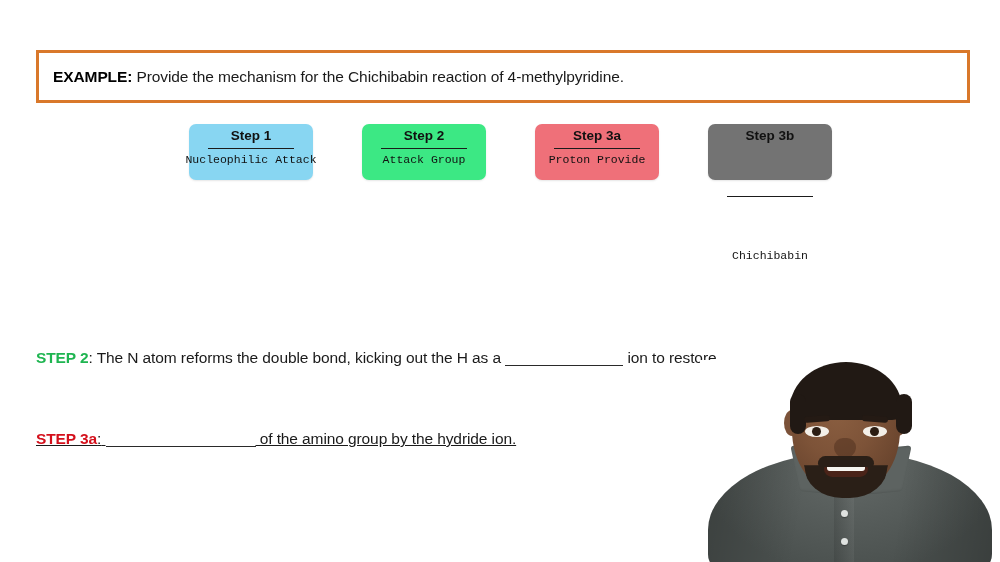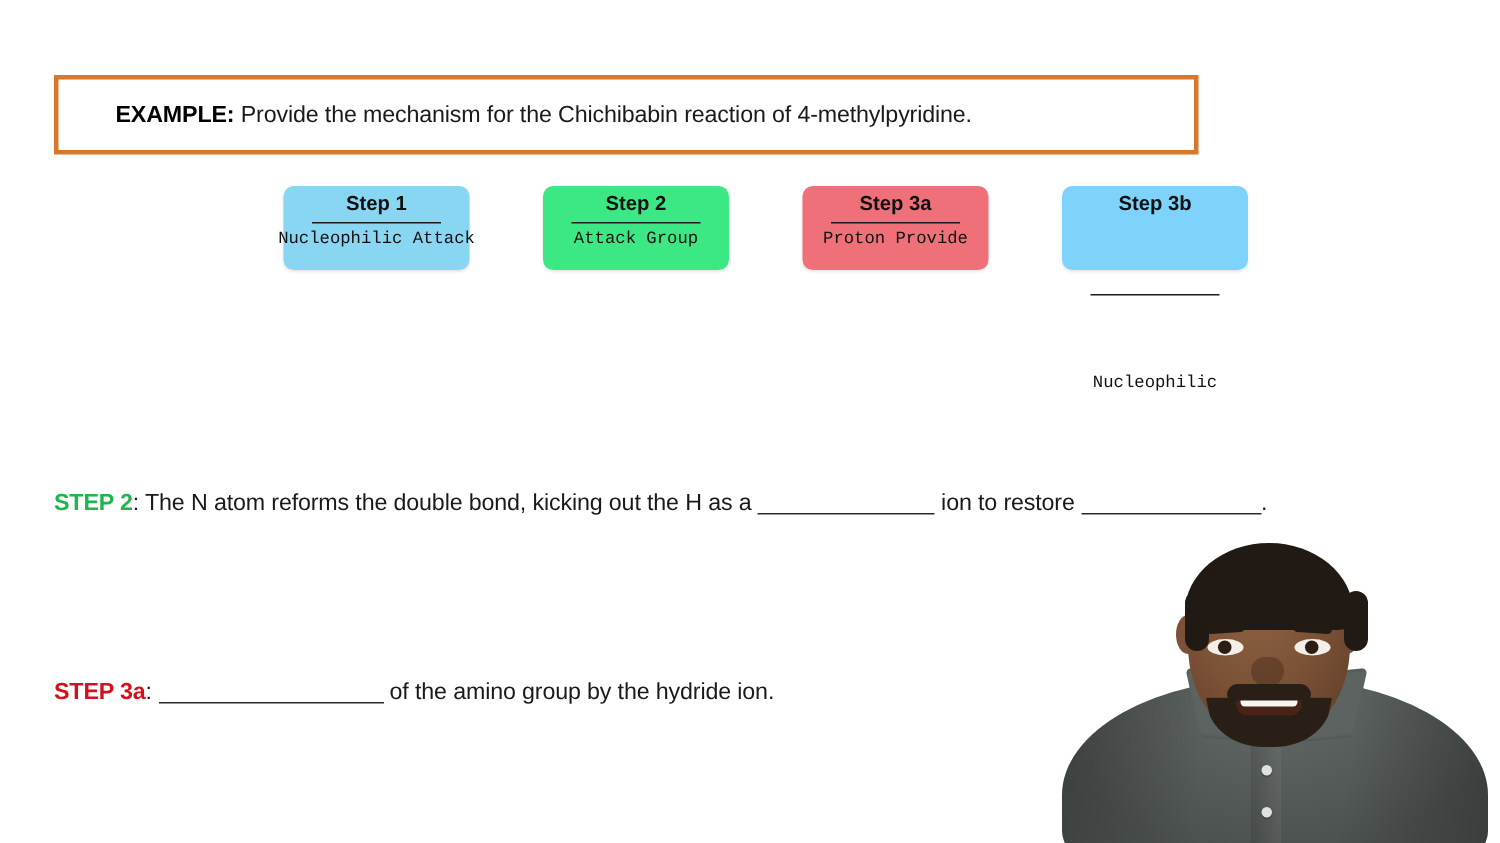--- a/index.html
+++ b/index.html
@@ -18,28 +18,27 @@
     height: 562px;
     background: #ffffff;
     overflow: hidden;
   }
 
   
   .example-box {
     position: absolute;
     left: 36px;
     top: 50px;
-    width: 763px;
+    width: 934px;
     height: 53px;
     box-sizing: border-box;
     border: 3px solid #d9782a;
     background: #ffffff;
     display: flex;
     align-items: center;
-    padding-left: 24px;
   }
   .example-text {
     padding-left: 14px;
     font-size: 15.5px;
     color: #1a1a1a;
     letter-spacing: -0.1px;
     white-space: nowrap;
   }
   .example-text .lead {
     font-weight: bold;
@@ -83,35 +82,35 @@
   .step-chip .chip-sub {
     font-size: 11.5px;
     color: #111111;
     line-height: 14px;
     white-space: nowrap;
     font-family: Liberation Mono, monospace;
   }
   .chip-1 { left: 0px;   background: #88d6f2; }
   .chip-2 { left: 173px; background: #3ce884; }
   .chip-3 { left: 346px; background: #ef7079; }
-  .chip-4 { left: 519px; background: #7dd3fc; gap: 48px; }
+  .chip-4 { left: 519px; background: #737373; gap: 48px; }
 
   
   .step-line {
     position: absolute;
     left: 36px;
     font-size: 15.5px;
     color: #1a1a1a;
     letter-spacing: -0.1px;
     white-space: nowrap;
     line-height: 20px;
   }
   .step-line-1 { top: 228px; }
-  .step-line-2 { top: 326px; }
-  .step-line-3 { top: 452px; }
+  .step-line-2 { top: 348px; }
+  .step-line-3 { top: 429px; text-decoration: underline; }
 
   .step-tag {
     font-weight: bold;
     font-size: 15.5px;
   }
   .tag-blue  { color: #46c9e9; }
   .tag-green { color: #1fb551; }
   .tag-red   { color: #d4101c; }
 
   .it { font-style: italic; }
@@ -370,21 +369,21 @@
 
     <div class="step-chip chip-3">
       <span class="chip-title">Step 3a</span>
       <span class="chip-rule"></span>
       <span class="chip-sub">Proton Provide</span>
     </div>
 
     <div class="step-chip chip-4">
       <span class="chip-title">Step 3b</span>
       <span class="chip-rule"></span>
-      <span class="chip-sub">Nucleophilic</span>
+      <span class="chip-sub">Chichibabin</span>
     </div>
 
   </div>
 
 
   <div class="step-line step-line-2">
     <span class="step-tag tag-green">STEP 2</span><span>:</span><span> The N atom reforms the double bond, kicking out the H as a </span><span class="blank blank-md"></span><span> ion to restore </span><span class="blank blank-md2"></span><span>.</span>
   </div>
 
   <div class="step-line step-line-3">

